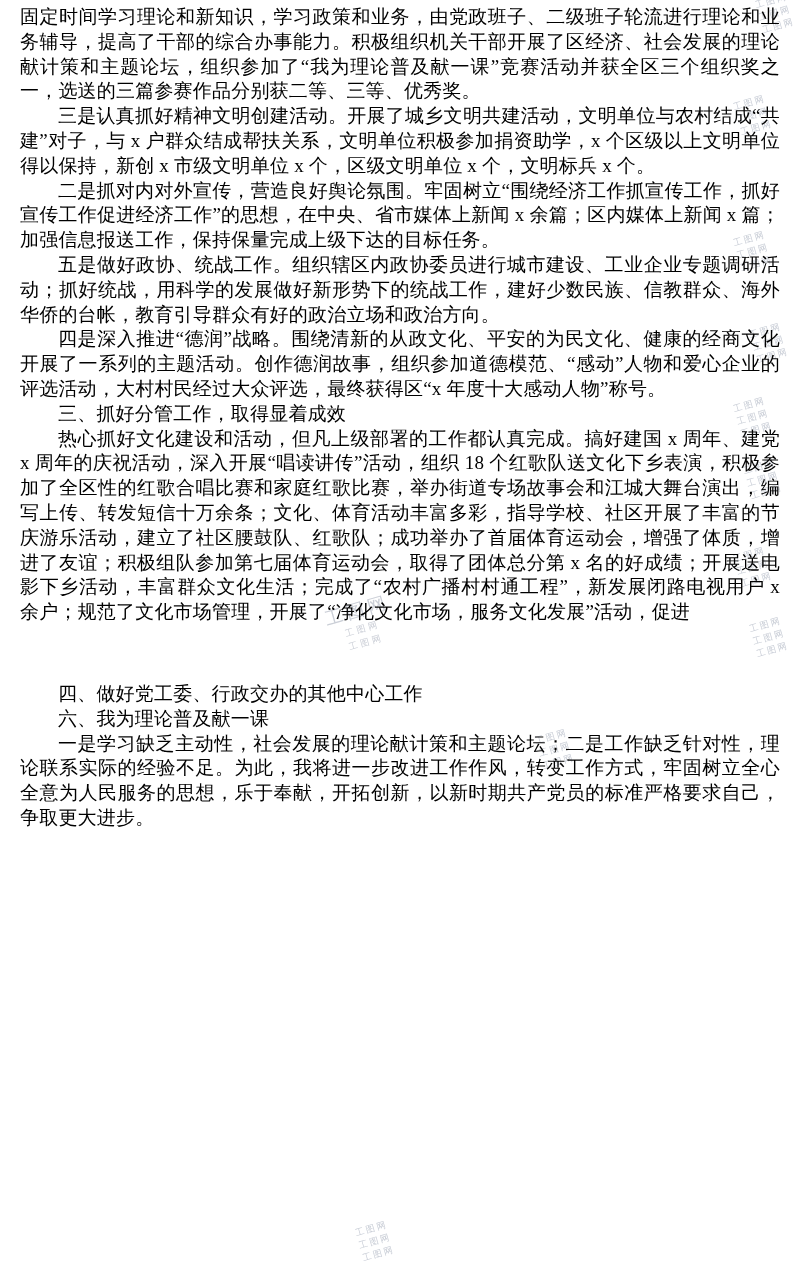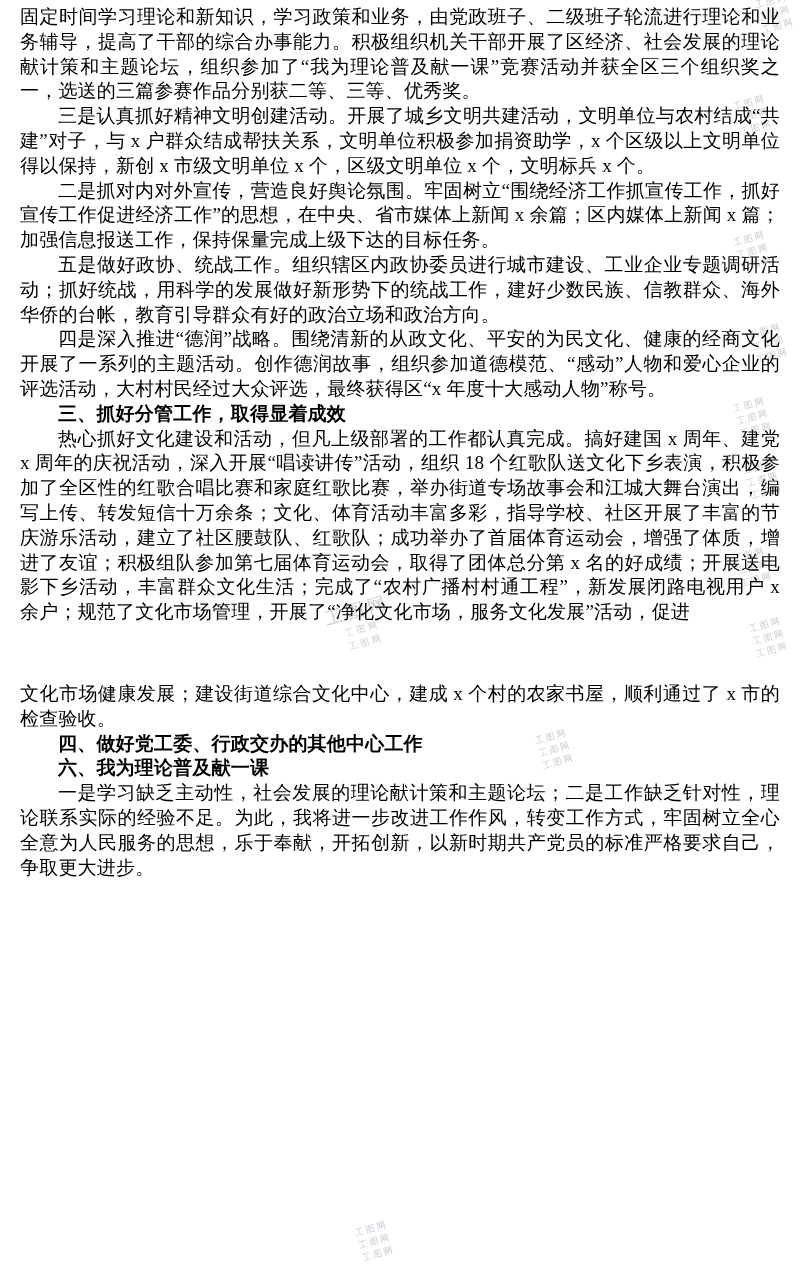--- a/index.html
+++ b/index.html
@@ -21,21 +21,21 @@
     line-height:24.8px;
     text-align:justify;
     letter-spacing:0.2px;
   }
   .doc p, .doc h3{
     margin:0;
     padding:0;
     font-size:19px;
     line-height:24.8px;
   }
-  .doc h3{font-weight:bold;}
+  .doc h3{font-weight:normal;}
   .indent{text-indent:2em;}
   .page-gap{height:57px;}
   .watermark-layer{
     position:absolute;
     left:0;top:0;right:0;bottom:0;
     pointer-events:none;
   }
   .stamp{
     position:absolute;
     width:46px;
@@ -128,18 +128,17 @@
     </div>
   <div class="doc">
       <p>固定时间学习理论和新知识，学习政策和业务，由党政班子、二级班子轮流进行理论和业务辅导，提高了干部的综合办事能力。积极组织机关干部开展了区经济、社会发展的理论献计策和主题论坛，组织参加了“我为理论普及献一课”竞赛活动并获全区三个组织奖之一，选送的三篇参赛作品分别获二等、三等、优秀奖。</p>
       <p class="indent">三是认真抓好精神文明创建活动。开展了城乡文明共建活动，文明单位与农村结成“共建”对子，与 x 户群众结成帮扶关系，文明单位积极参加捐资助学，x 个区级以上文明单位得以保持，新创 x 市级文明单位 x 个，区级文明单位 x 个，文明标兵 x 个。</p>
       <p class="indent">二是抓对内对外宣传，营造良好舆论氛围。牢固树立“围绕经济工作抓宣传工作，抓好宣传工作促进经济工作”的思想，在中央、省市媒体上新闻 x 余篇；区内媒体上新闻 x 篇；加强信息报送工作，保持保量完成上级下达的目标任务。</p>
       <p class="indent">五是做好政协、统战工作。组织辖区内政协委员进行城市建设、工业企业专题调研活动；抓好统战，用科学的发展做好新形势下的统战工作，建好少数民族、信教群众、海外华侨的台帐，教育引导群众有好的政治立场和政治方向。</p>
       <p class="indent">四是深入推进“德润”战略。围绕清新的从政文化、平安的为民文化、健康的经商文化开展了一系列的主题活动。创作德润故事，组织参加道德模范、“感动”人物和爱心企业的评选活动，大村村民经过大众评选，最终获得区“x 年度十大感动人物”称号。</p>
       <h3 class="indent">三、抓好分管工作，取得显着成效</h3>
       <p class="indent">热心抓好文化建设和活动，但凡上级部署的工作都认真完成。搞好建国 x 周年、建党 x 周年的庆祝活动，深入开展“唱读讲传”活动，组织 18 个红歌队送文化下乡表演，积极参加了全区性的红歌合唱比赛和家庭红歌比赛，举办街道专场故事会和江城大舞台演出，编写上传、转发短信十万余条；文化、体育活动丰富多彩，指导学校、社区开展了丰富的节庆游乐活动，建立了社区腰鼓队、红歌队；成功举办了首届体育运动会，增强了体质，增进了友谊；积极组队参加第七届体育运动会，取得了团体总分第 x 名的好成绩；开展送电影下乡活动，丰富群众文化生活；完成了“农村广播村村通工程”，新发展闭路电视用户 x 余户；规范了文化市场管理，开展了“净化文化市场，服务文化发展”活动，促进</p>
       <div class="page-gap"></div>
-      <p>文化市场健康发展；建设街道综合文化中心，建成 x 个村的农家书屋，顺利通过了 x 市的检查验收。</p>
       <h3 class="indent">四、做好党工委、行政交办的其他中心工作</h3>
       <h3 class="indent">六、我为理论普及献一课</h3>
       <p class="indent">一是学习缺乏主动性，社会发展的理论献计策和主题论坛；二是工作缺乏针对性，理论联系实际的经验不足。为此，我将进一步改进工作作风，转变工作方式，牢固树立全心全意为人民服务的思想，乐于奉献，开拓创新，以新时期共产党员的标准严格要求自己，争取更大进步。</p>
     </div>
 </div>
 
 </body></html>

